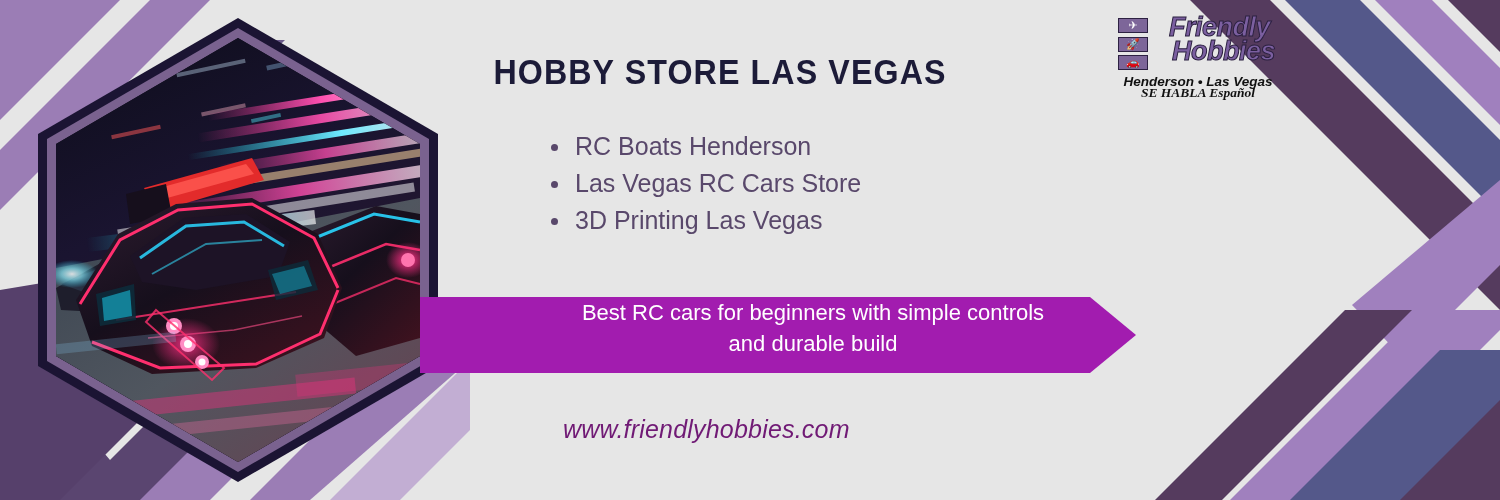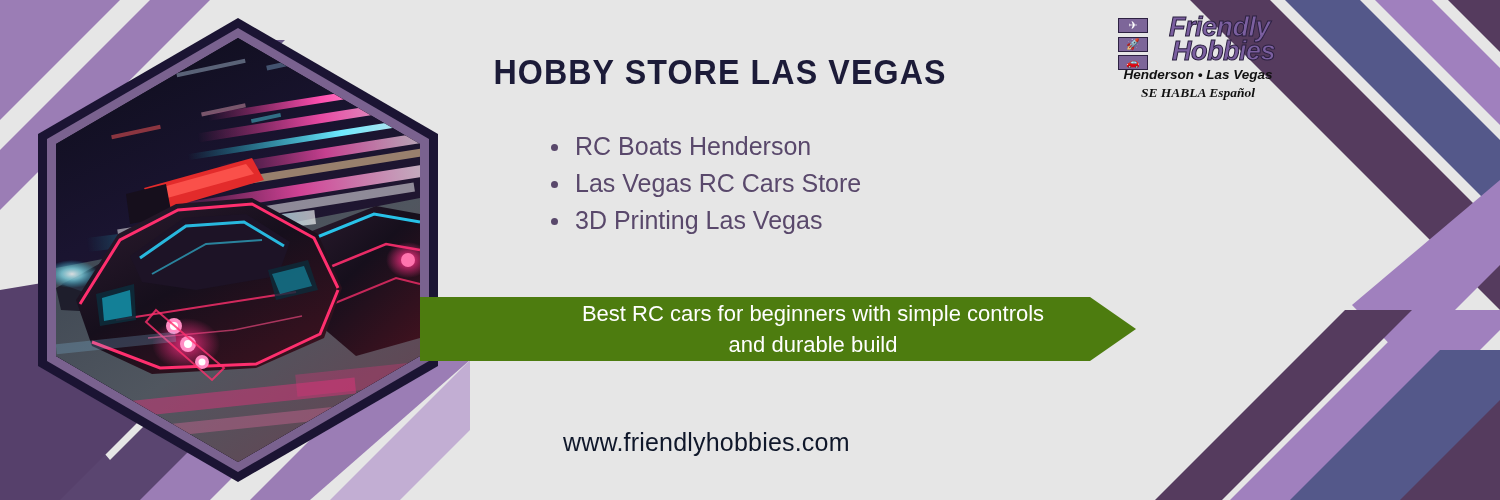--- a/index.html
+++ b/index.html
@@ -88,21 +88,21 @@
   .logo-word1 { font-size: 27px; top: 2px; padding-left: 21px; }
   .logo-word2 { font-size: 27px; top: 26px; padding-left: 24px; }
   .logo-sub {
     position: absolute; left: 0; width: 180px;
     text-align: center;
     font-family: "Liberation Sans", sans-serif;
     font-weight: bold; font-style: italic;
     font-size: 13.5px; color: #111111;
     white-space: nowrap;
   }
-  .logo-sub1 { top: 57px; }
+  .logo-sub1 { top: 64px; }
   .logo-sub2 { top: 75px; font-family: Liberation Serif, serif; }
 
   
   .kw-col { position: absolute; list-style: none; margin: 0; padding: 0; }
   .kw-col li {
     position: relative;
     color: #59486b;
     font-size: 25px;
     line-height: 37px;
     padding-left: 30px;
@@ -116,41 +116,42 @@
     border-radius: 50%;
     background: #59486b;
   }
   .kw-left  { left: 545px; top: 128px; }
   .kw-right { left: 975px; top: 128px; }
 
   
   .ribbon {
     position: absolute;
     left: 420px; top: 297px;
-    width: 716px; height: 64px;
-    background: #4d7c0f;
+    width: 716px; height: 76px;
+    background: #a21caf;
     clip-path: polygon(0 0, calc(100% - 46px) 0, 100% 50%, calc(100% - 46px) 100%, 0 100%);
-    display: flex; align-items: center; justify-content: center;
+    display: flex; justify-content: center;
   }
   .ribbon-text {
     width: 620px;
     margin-left: 70px;
     text-align: center;
     color: #ffffff;
     font-size: 22px;
     line-height: 31px;
   }
 
   
   .url {
     position: absolute;
-    left: 563px; top: 428px;
+    left: 563px; top: 415px;
     font-size: 25px;
-    color: #0f172a;
+    color: #701a75;
     letter-spacing: 0.2px;
+    font-style: italic;
   }
 </style>
 </head>
 <body>
 
 <div class="banner">
 
   <svg class="deco" viewBox="0 0 1500 500" preserveAspectRatio="none">
     <rect x="0" y="0" width="1500" height="500" fill="#e6e6e6"></rect>
 

